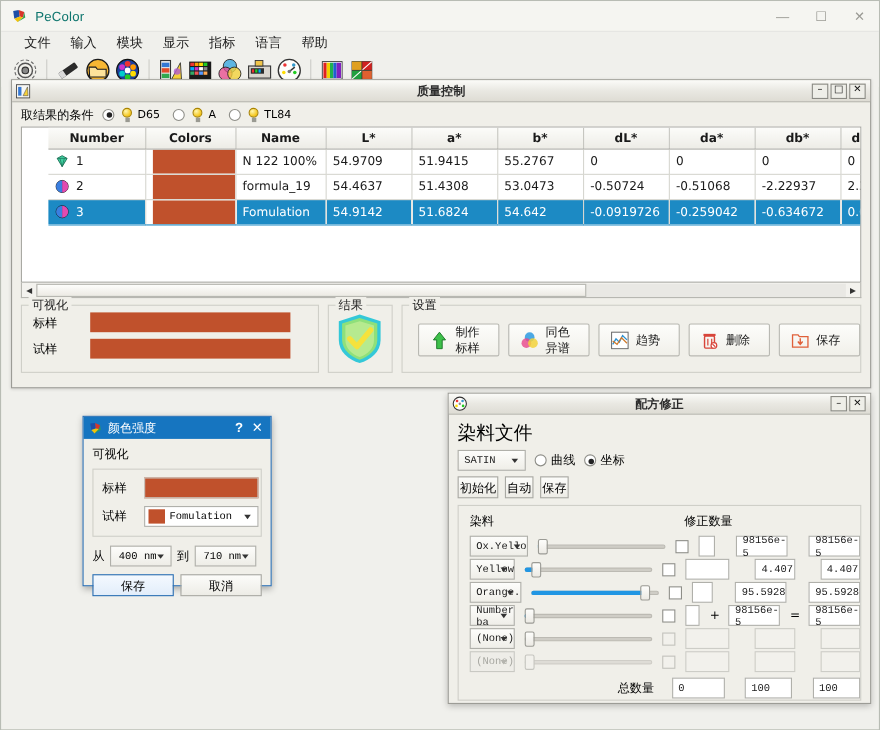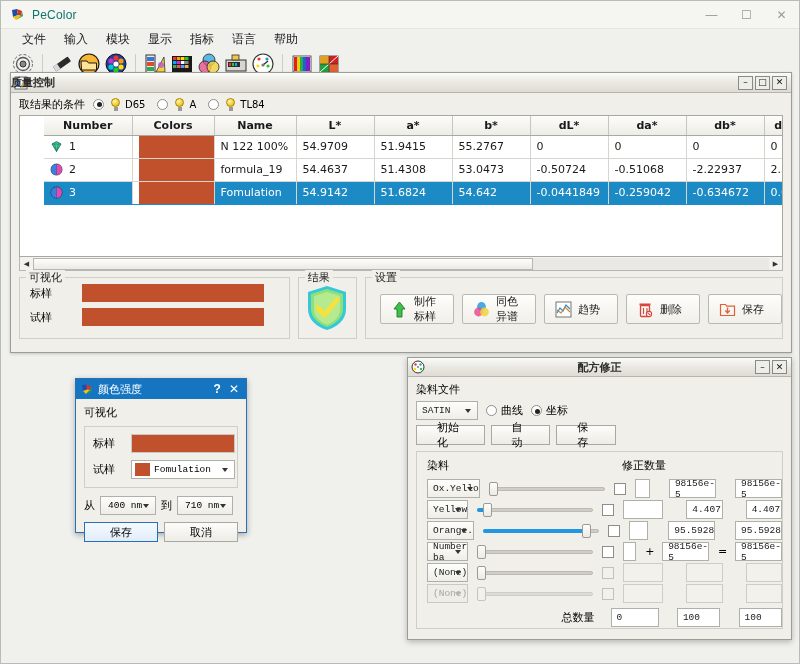--- a/index.html
+++ b/index.html
@@ -62,21 +62,21 @@
     box-shadow: 0 1px 3px rgba(0,0,0,.18);
   }
   #qc-titlebar {
     height: 20px;
     background: linear-gradient(to bottom, #fbfbf8 0%, #e9e8e2 50%, #dedcd4 100%);
     border-bottom: 1px solid #b5b5ad;
     display: flex; align-items: center; position: relative;
   }
   #qc-title-icon { width: 14px; height: 14px; margin-left: 3px; flex:none; position: relative;}
   #qc-title-text {
-    position: absolute; left: 0; right: 0; text-align: left;
+    position: absolute; left: 0; right: 0; text-align: center;
     font-size: 11px; color: #2c2c2c; font-weight: bold;
     font-family: "DejaVu Sans", sans-serif;
   }
   .qc-wb-group { margin-left: auto; display: flex; gap: 2px; padding-right: 4px; z-index: 2; }
   .qc-wb {
     width: 15px; height: 14px; border: 1px solid #8a8a84; background: #eeeee8;
     display: flex; align-items: center; justify-content: center;
     font-size: 9px; color: #111; line-height: 1; font-family: "DejaVu Sans", sans-serif;
   }
 
@@ -228,37 +228,37 @@
     background: linear-gradient(to bottom,#fbfbf8 0%,#e9e8e2 50%,#dedcd4 100%);
     border-bottom: 1px solid #b5b5ad; display: flex; align-items: center; position: relative;
   }
   #fc-ticon { width: 14px; height: 14px; margin-left: 3px; position: relative; flex:none;}
   #fc-ttext {
     position: absolute; left:0; right:0; text-align:center; font-size: 11px; font-weight: bold;
     font-family: "DejaVu Sans", sans-serif; color: #2c2c2c;
   }
   #fc-top { padding: 5px 8px 0 8px; display: flex; }
   #fc-left { width: 200px; }
-  .fc-h { font-size: 11px; font-family: "DejaVu Sans", sans-serif; }
+  .fc-h { font-size: 17px; font-family: "DejaVu Sans", sans-serif; }
   #fc-dyefile-row { display: flex; align-items: center; gap: 8px; margin-top: 4px; }
   .combo {
     height: 19px; border: 1px solid #b0b0aa;
     background: linear-gradient(to bottom,#fdfdfb,#efeee8);
     display: flex; align-items: center; padding-left: 5px; position: relative;
     font-size: 9.5px; font-family: "Liberation Mono","DejaVu Sans Mono",monospace;
     color: #1a1a1a;
   }
   .combo.disabled { color: #a7a7a1; background: #eeede8; border-color: #c9c9c3;}
   .combo.disabled .caret { border-top-color: #b5b5af; }
   #fc-dyefile-combo { width: 62px; }
   .radio-lbl { display: flex; align-items: center; gap: 4px; font-size: 11px;
     font-family: "DejaVu Sans", sans-serif; }
   #fc-btns { display: flex; gap: 6px; margin-top: 5px; }
   .smbtn {
-    height: 20px; padding: 0 20px; background: linear-gradient(to bottom,#fcfcfa,#edece6);
+    height: 20px; padding: 0 1px; background: linear-gradient(to bottom,#fcfcfa,#edece6);
     border: 1px solid #a9a9a3; display: flex; align-items:center; justify-content: center;
     font-size: 11px; font-family: "DejaVu Sans", sans-serif;
   }
   #fc-right { margin-left: 12px; }
   .chk-row { display:flex; align-items:center; gap: 5px; font-size: 11px;
     font-family: "DejaVu Sans", sans-serif;}
   .chkbox { width: 12px; height: 12px; border: 1px solid #8e8e88; background: #fff; flex:none;}
   .chkbox.disabled { border-color: #c2c2bc; background: #f2f1ec;}
   .txtfield {
     height: 19px; border: 1px solid #b0b0aa; background: #fff; display:flex; align-items:center;
@@ -580,21 +580,21 @@
                 <span>3</span>
               </span>
             </td>
             <td class="swatchcell">
               <div class="swatch" style="background:#c0512c"></div>
             </td>
             <td>Fomulation</td>
             <td>54.9142</td>
             <td>51.6824</td>
             <td>54.642</td>
-            <td>-0.0441849</td>
+            <td>-0.0919726</td>
             <td>-0.259042</td>
             <td>-0.634672</td>
             <td>0.687844</td>
           </tr>
         </tbody>
       </table>
     </div>
 
     <div id="qc-hscroll">
       <div class="sb-arrow">◀</div>

